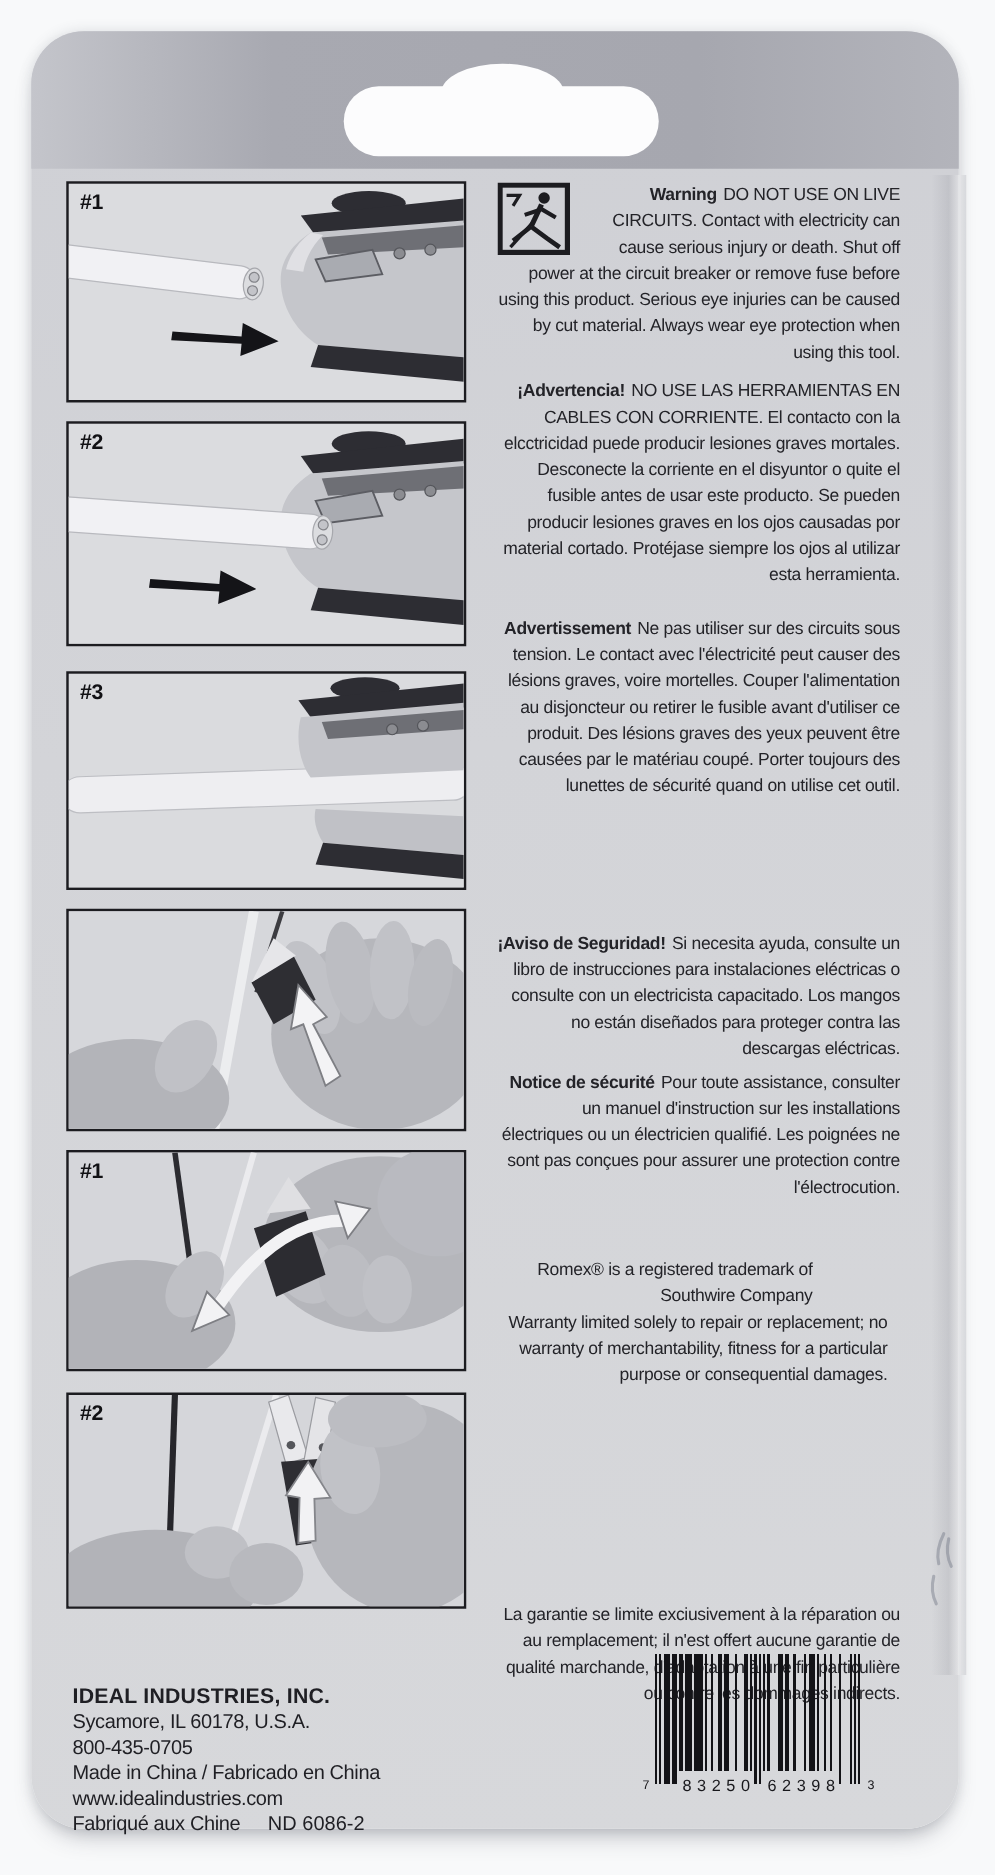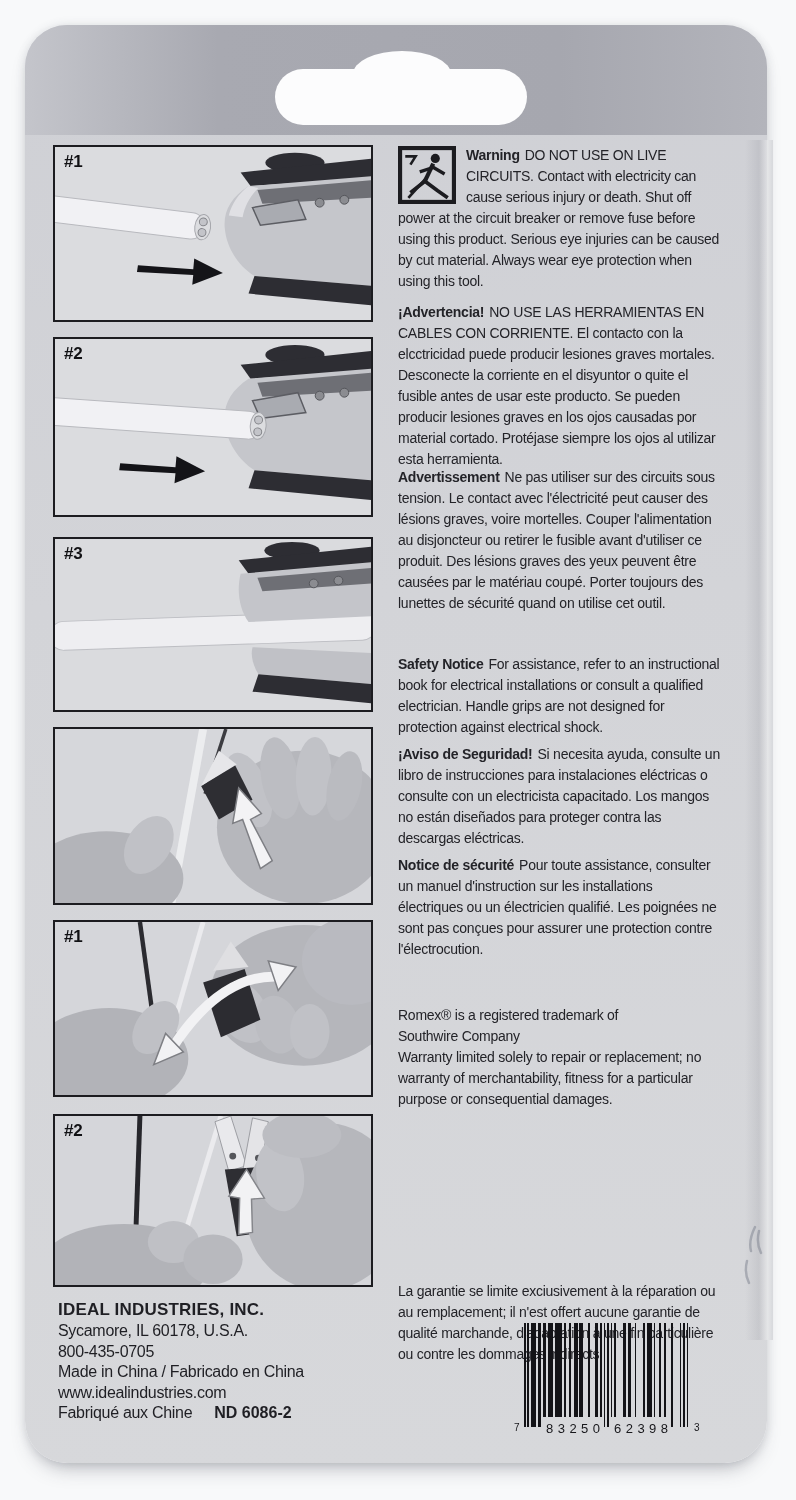--- a/index.html
+++ b/index.html
@@ -10,29 +10,29 @@
         box-shadow:0 12px 20px -8px rgba(55,58,72,.35),0 0 10px rgba(70,72,85,.15);}
   .hang-band{position:absolute;left:0;top:0;width:100%;height:110px;border-radius:42px 42px 0 0;
         background:linear-gradient(90deg,#c4c5cb 0%,#a8a9b1 26%,#a6a7af 72%,#b3b4bb 100%);}
   .hang-hole{position:absolute;left:250px;top:44px;width:252px;height:56px;background:#fcfcfd;border-radius:29px;}
   .hang-hole::before{content:"";position:absolute;left:78px;top:-18px;width:98px;height:46px;background:#fcfcfd;border-radius:50%;}
   .crease{position:absolute;left:720px;top:115px;width:28px;height:1200px;
         background:linear-gradient(90deg,rgba(0,0,0,0) 0%,rgba(66,68,82,.10) 50%,rgba(255,255,255,.28) 78%,rgba(66,68,82,.14) 100%);}
   .panel{position:absolute;left:28px;width:320px;margin:0;border:2.5px solid #1c1c20;background:#dadbde;box-sizing:border-box;}
   .panel svg{display:block;width:100%;height:100%;}
   .plabel{position:absolute;left:9px;top:5px;font-size:17px;font-weight:bold;color:#111114;letter-spacing:-0.3px;}
-  .sec{position:absolute;left:373px;width:322px;color:#232328;font-size:14px;line-height:21px;letter-spacing:-0.25px;}
+  .sec{position:absolute;left:373px;width:322px;color:#232328;font-size:14px;line-height:21px;letter-spacing:-0.25px;text-align:right;}
   .sec p{margin:0;}
   .sec b{margin-right:5px;}
   .warnicon{float:left;width:58px;height:58px;margin:1px 10px 2px 0;}
   .warnicon svg{display:block;width:100%;height:100%;}
-  .company{position:absolute;left:33px;top:1273px;width:340px;color:#1f1f24;letter-spacing:-0.3px;}
+  .company{position:absolute;left:33px;top:1320px;width:340px;color:#1f1f24;letter-spacing:-0.3px;}
   .company .cname{font-size:17px;font-weight:bold;line-height:23px;letter-spacing:0.2px;}
   .company .cline{font-size:16px;line-height:20.5px;}
-  .company .model{font-weight:bold;margin-left:22px;letter-spacing:0;}
+  .company .model{font-weight:normal;margin-left:22px;letter-spacing:0;}
   .bcwrap{position:absolute;left:487px;top:1296px;width:196px;height:118px;}
   .bct{font-family:"Liberation Sans","DejaVu Sans",sans-serif;font-size:13px;fill:#17171b;}
   .bct.small{font-size:10px;}
   .scribble{position:absolute;left:700px;top:1196px;width:46px;height:70px;opacity:.5;}
 </style>
 </head>
 <body>
 
 <div class="stage">
   <div class="card">
@@ -204,27 +204,24 @@
           <path d="M10 50 L28 30" stroke="#1c1c20" stroke-width="2.6" fill="none"></path>
         </svg>
       </span>
       <p><b>Warning</b><span>DO NOT USE ON LIVE CIRCUITS. Contact with electricity can cause serious injury or death. Shut off power at the circuit breaker or remove fuse before using this product. Serious eye injuries can be caused by cut material. Always wear eye protection when using this tool.</span></p>
     </section>
 
     <section class="sec" style="top:277px">
       <p><b>¡Advertencia!</b><span>NO USE LAS HERRAMIENTAS EN CABLES CON CORRIENTE. El contacto con la elcctricidad puede producir lesiones graves mortales. Desconecte la corriente en el disyuntor o quite el fusible antes de usar este producto. Se pueden producir lesiones graves en los ojos causadas por material cortado. Protéjase siempre los ojos al utilizar esta herramienta.</span></p>
     </section>
 
-    <section class="sec" style="top:442px">
+    <section class="sec" style="top:467px">
       <p><b>Advertissement</b><span>Ne pas utiliser sur des circuits sous tension. Le contact avec l'électricité peut causer des lésions graves, voire mortelles. Couper l'alimentation au disjoncteur ou retirer le fusible avant d'utiliser ce produit. Des lésions graves des yeux peuvent être causées par le matériau coupé. Porter toujours des lunettes de sécurité quand on utilise cet outil.</span></p>
     </section>
 
-    <section class="sec" style="top:629px">
-      <p><b>Safety Notice</b><span>For assistance, refer to an instructional book for electrical installations or consult a qualified electrician. Handle grips are not designed for protection against electrical shock.</span></p>
-    </section>
 
     <section class="sec" style="top:719px">
       <p><b>¡Aviso de Seguridad!</b><span>Si necesita ayuda, consulte un libro de instrucciones para instalaciones eléctricas o consulte con un electricista capacitado. Los mangos no están diseñados para proteger contra las descargas eléctricas.</span></p>
     </section>
 
     <section class="sec" style="top:830px">
       <p><b>Notice de sécurité</b><span>Pour toute assistance, consulter un manuel d'instruction sur les installations électriques ou un électricien qualifié. Les poignées ne sont pas conçues pour assurer une protection contre l'électrocution.</span></p>
     </section>
 
     <section class="sec" style="top:1022px;width:312px">

